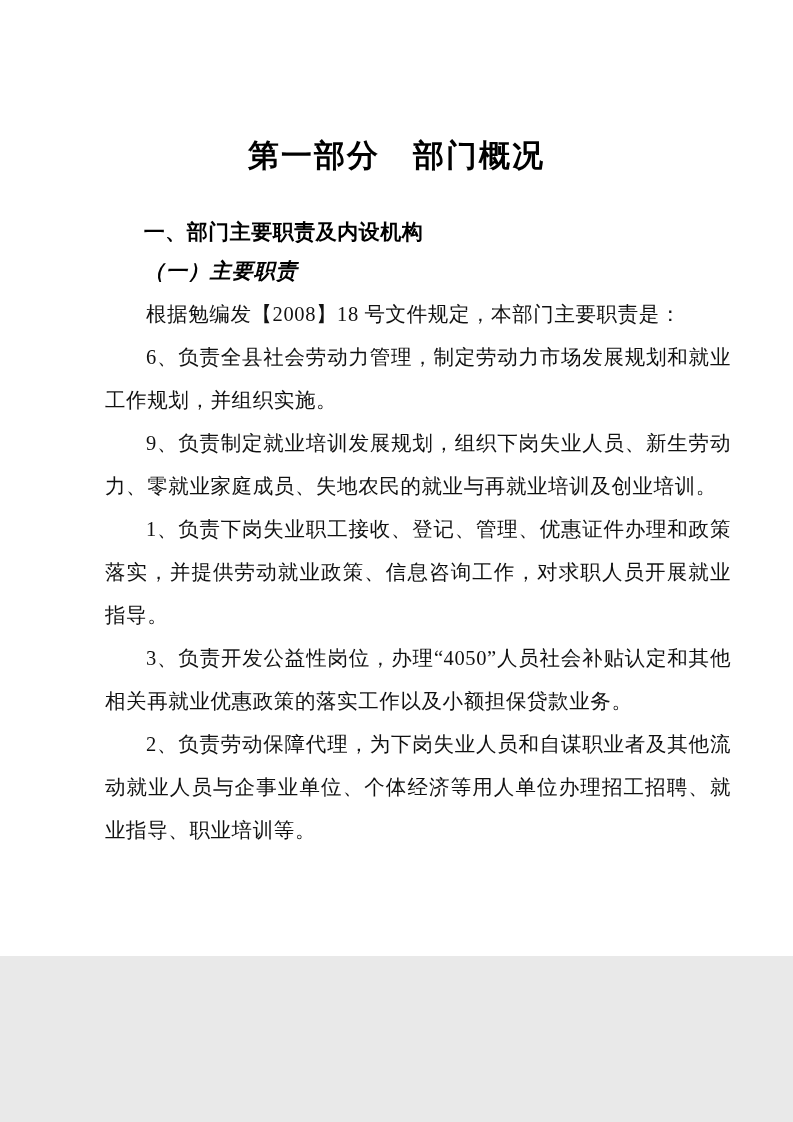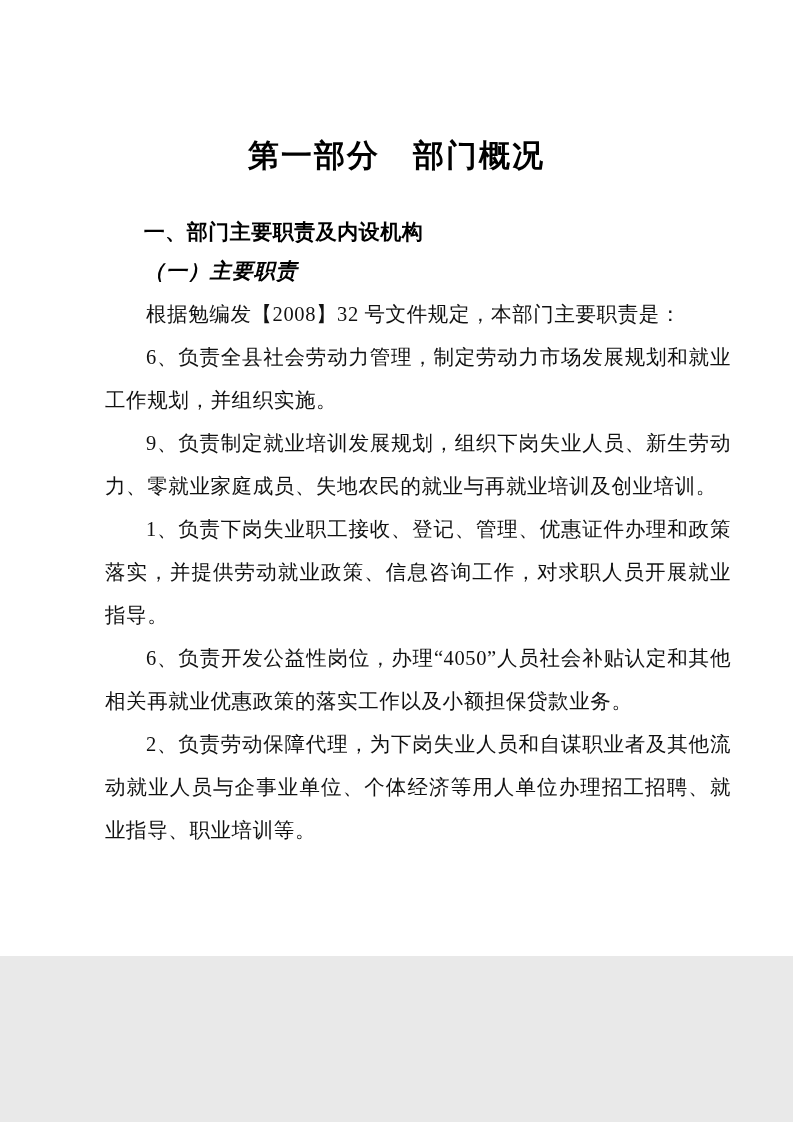--- a/index.html
+++ b/index.html
@@ -74,30 +74,30 @@
 
   <h1 class="doc-title">第一部分　部门概况</h1>
 
   <div class="content">
 
     <h2 class="heading1">一、部门主要职责及内设机构</h2>
 
     <h3 class="heading2">（一）主要职责</h3>
 
     <div class="body-text">
-      <p class="body-para">根据勉编发【2008】32 号文件规定，本部门主要职责是：</p>
+      <p class="body-para">根据勉编发【2008】18 号文件规定，本部门主要职责是：</p>
 
       <p class="body-para">6、负责全县社会劳动力管理，制定劳动力市场发展规划和就业工作规划，并组织实施。</p>
 
 
       <p class="body-para">9、负责制定就业培训发展规划，组织下岗失业人员、新生劳动力、零就业家庭成员、失地农民的就业与再就业培训及创业培训。</p>
 
       <p class="body-para">1、负责下岗失业职工接收、登记、管理、优惠证件办理和政策落实，并提供劳动就业政策、信息咨询工作，对求职人员开展就业指导。</p>
 
-      <p class="body-para">6、负责开发公益性岗位，办理“4050”人员社会补贴认定和其他相关再就业优惠政策的落实工作以及小额担保贷款业务。</p>
+      <p class="body-para">3、负责开发公益性岗位，办理“4050”人员社会补贴认定和其他相关再就业优惠政策的落实工作以及小额担保贷款业务。</p>
 
       <p class="body-para">2、负责劳动保障代理，为下岗失业人员和自谋职业者及其他流动就业人员与企事业单位、个体经济等用人单位办理招工招聘、就业指导、职业培训等。</p>
     </div>
 
   </div>
 
   <div class="page-number">- 3 -</div>
 
 </div>
 

